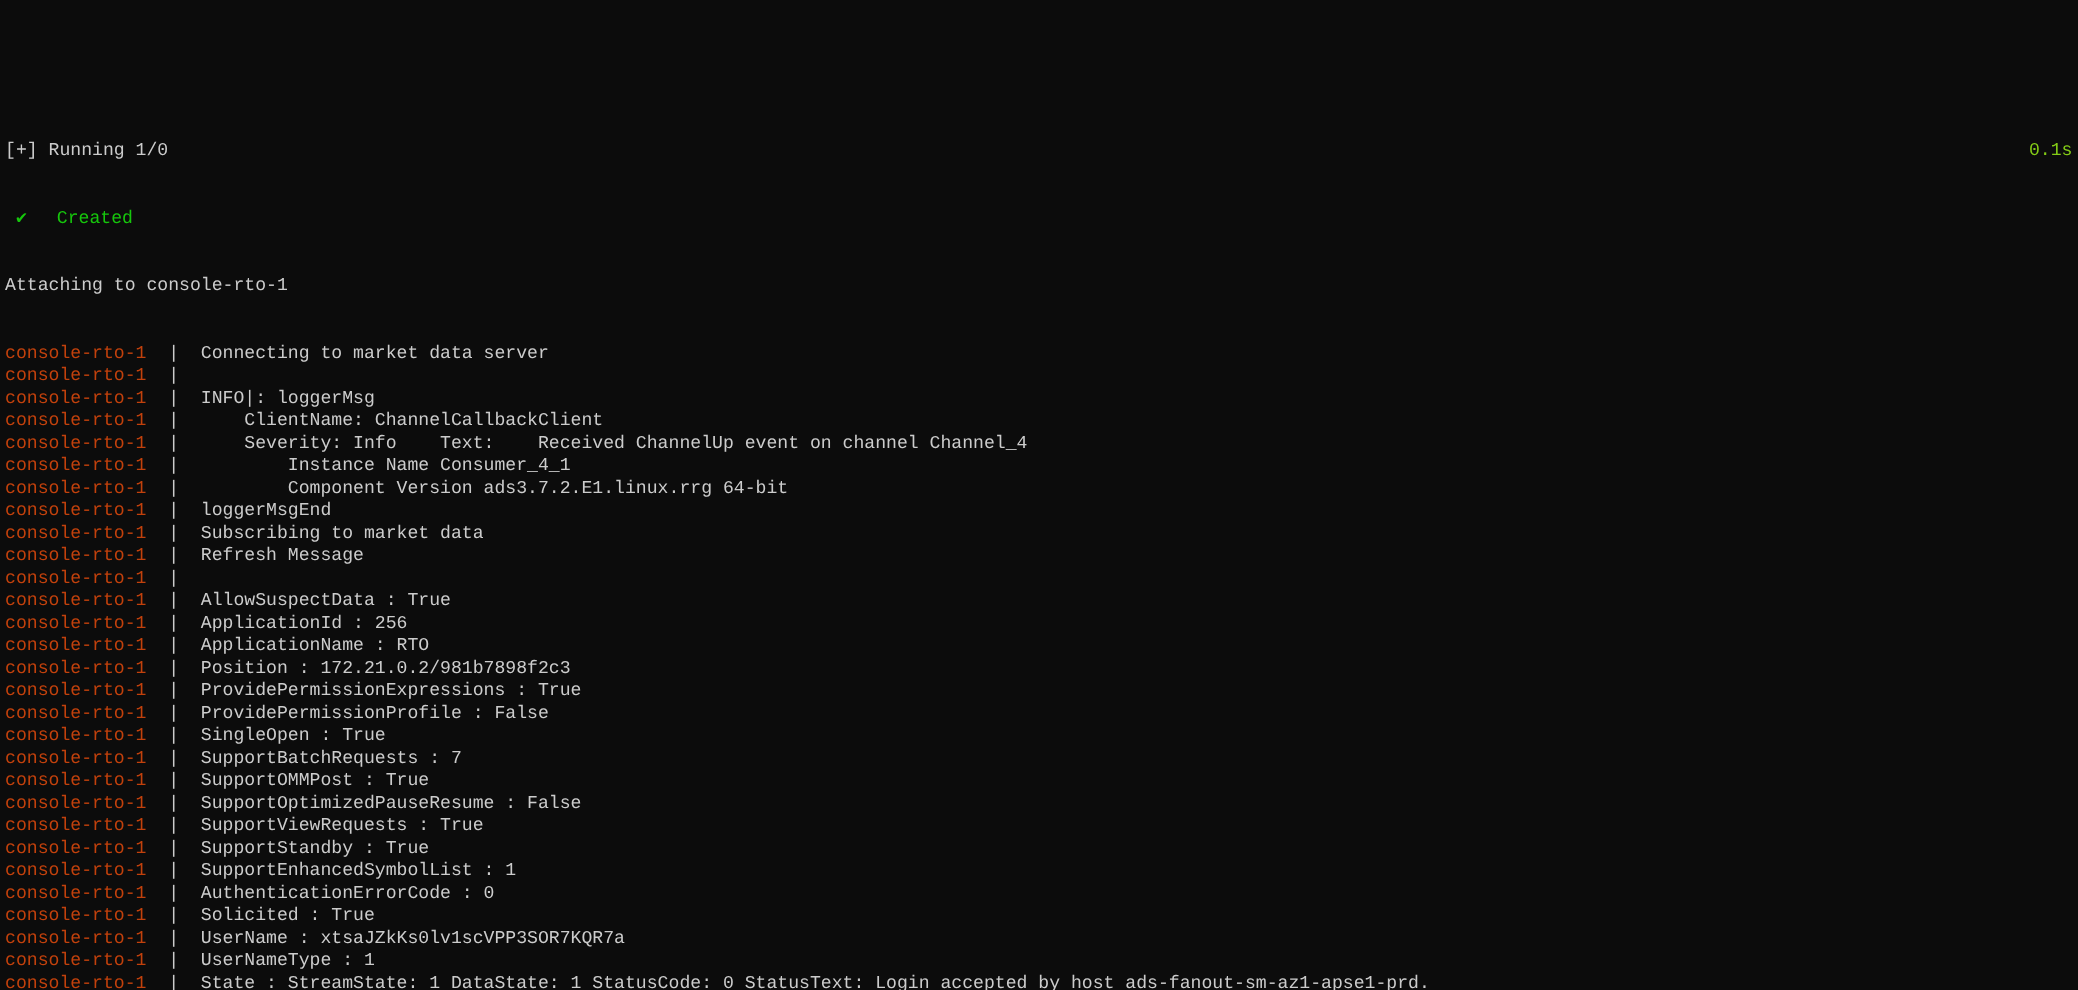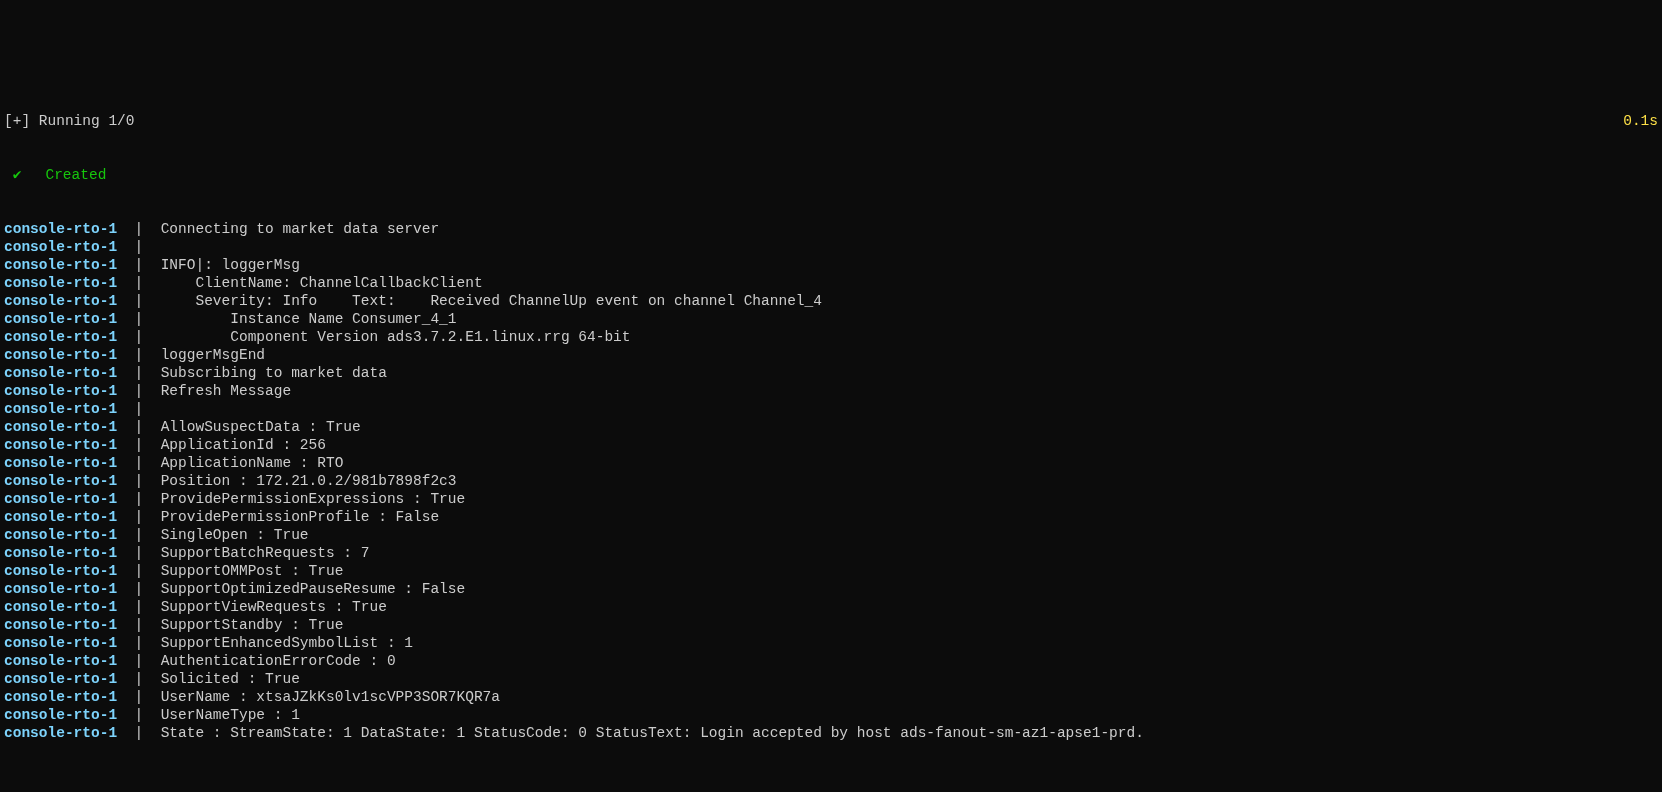--- a/index.html
+++ b/index.html
@@ -17,23 +17,23 @@
       width: 1662px;
       height: 792px;
       overflow: hidden;
       white-space: pre;
     }
     .line {
       display: flex;
       height: 18px;
     }
     .white { color: #cccccc; }
-    .cyan { color: #7dd3fc; font-weight: bold; }
+    .cyan { color: #c2410c; }
     .green { color: #16c60c; margin-left: 24px; }
-    .blue-bright { color: #fde047; }
+    .blue-bright { color: #84cc16; }
     .header-row {
       display: flex;
       width: 100%;
       justify-content: space-between;
       align-items: flex-end;
     }
     .checkmark {
       color: #16c60c;
     }
     #log-lines-container .line {
@@ -44,17 +44,18 @@
 <body>
 
 
 
 <div>
   <div class="header-row">
     <span class="white">[+] Running 1/0</span>
     <span class="blue-bright">0.1s</span>
   </div>
   <div class="line"><span> </span><span class="checkmark">✔</span><span class="green">Created</span></div>
+  <div class="line white">Attaching to console-rto-1</div>
   <div id="log-lines-container"><div class="line"><span class="cyan">console-rto-1</span><span class="white">  | </span><span class="white"> Connecting to market data server</span></div><div class="line"><span class="cyan">console-rto-1</span><span class="white">  | </span><span class="white"></span></div><div class="line"><span class="cyan">console-rto-1</span><span class="white">  | </span><span class="white"> INFO|: loggerMsg</span></div><div class="line"><span class="cyan">console-rto-1</span><span class="white">  | </span><span class="white">     ClientName: ChannelCallbackClient</span></div><div class="line"><span class="cyan">console-rto-1</span><span class="white">  | </span><span class="white">     Severity: Info    Text:    Received ChannelUp event on channel Channel_4</span></div><div class="line"><span class="cyan">console-rto-1</span><span class="white">  | </span><span class="white">         Instance Name Consumer_4_1</span></div><div class="line"><span class="cyan">console-rto-1</span><span class="white">  | </span><span class="white">         Component Version ads3.7.2.E1.linux.rrg 64-bit</span></div><div class="line"><span class="cyan">console-rto-1</span><span class="white">  | </span><span class="white"> loggerMsgEnd</span></div><div class="line"><span class="cyan">console-rto-1</span><span class="white">  | </span><span class="white"> Subscribing to market data</span></div><div class="line"><span class="cyan">console-rto-1</span><span class="white">  | </span><span class="white"> Refresh Message</span></div><div class="line"><span class="cyan">console-rto-1</span><span class="white">  | </span><span class="white"></span></div><div class="line"><span class="cyan">console-rto-1</span><span class="white">  | </span><span class="white"> AllowSuspectData : True</span></div><div class="line"><span class="cyan">console-rto-1</span><span class="white">  | </span><span class="white"> ApplicationId : 256</span></div><div class="line"><span class="cyan">console-rto-1</span><span class="white">  | </span><span class="white"> ApplicationName : RTO</span></div><div class="line"><span class="cyan">console-rto-1</span><span class="white">  | </span><span class="white"> Position : 172.21.0.2/981b7898f2c3</span></div><div class="line"><span class="cyan">console-rto-1</span><span class="white">  | </span><span class="white"> ProvidePermissionExpressions : True</span></div><div class="line"><span class="cyan">console-rto-1</span><span class="white">  | </span><span class="white"> ProvidePermissionProfile : False</span></div><div class="line"><span class="cyan">console-rto-1</span><span class="white">  | </span><span class="white"> SingleOpen : True</span></div><div class="line"><span class="cyan">console-rto-1</span><span class="white">  | </span><span class="white"> SupportBatchRequests : 7</span></div><div class="line"><span class="cyan">console-rto-1</span><span class="white">  | </span><span class="white"> SupportOMMPost : True</span></div><div class="line"><span class="cyan">console-rto-1</span><span class="white">  | </span><span class="white"> SupportOptimizedPauseResume : False</span></div><div class="line"><span class="cyan">console-rto-1</span><span class="white">  | </span><span class="white"> SupportViewRequests : True</span></div><div class="line"><span class="cyan">console-rto-1</span><span class="white">  | </span><span class="white"> SupportStandby : True</span></div><div class="line"><span class="cyan">console-rto-1</span><span class="white">  | </span><span class="white"> SupportEnhancedSymbolList : 1</span></div><div class="line"><span class="cyan">console-rto-1</span><span class="white">  | </span><span class="white"> AuthenticationErrorCode : 0</span></div><div class="line"><span class="cyan">console-rto-1</span><span class="white">  | </span><span class="white"> Solicited : True</span></div><div class="line"><span class="cyan">console-rto-1</span><span class="white">  | </span><span class="white"> UserName : xtsaJZkKs0lv1scVPP3SOR7KQR7a</span></div><div class="line"><span class="cyan">console-rto-1</span><span class="white">  | </span><span class="white"> UserNameType : 1</span></div><div class="line"><span class="cyan">console-rto-1</span><span class="white">  | </span><span class="white"> State : StreamState: 1 DataState: 1 StatusCode: 0 StatusText: Login accepted by host ads-fanout-sm-az1-apse1-prd.</span></div></div>
 </div>
 
 
 
 
 </body></html>

